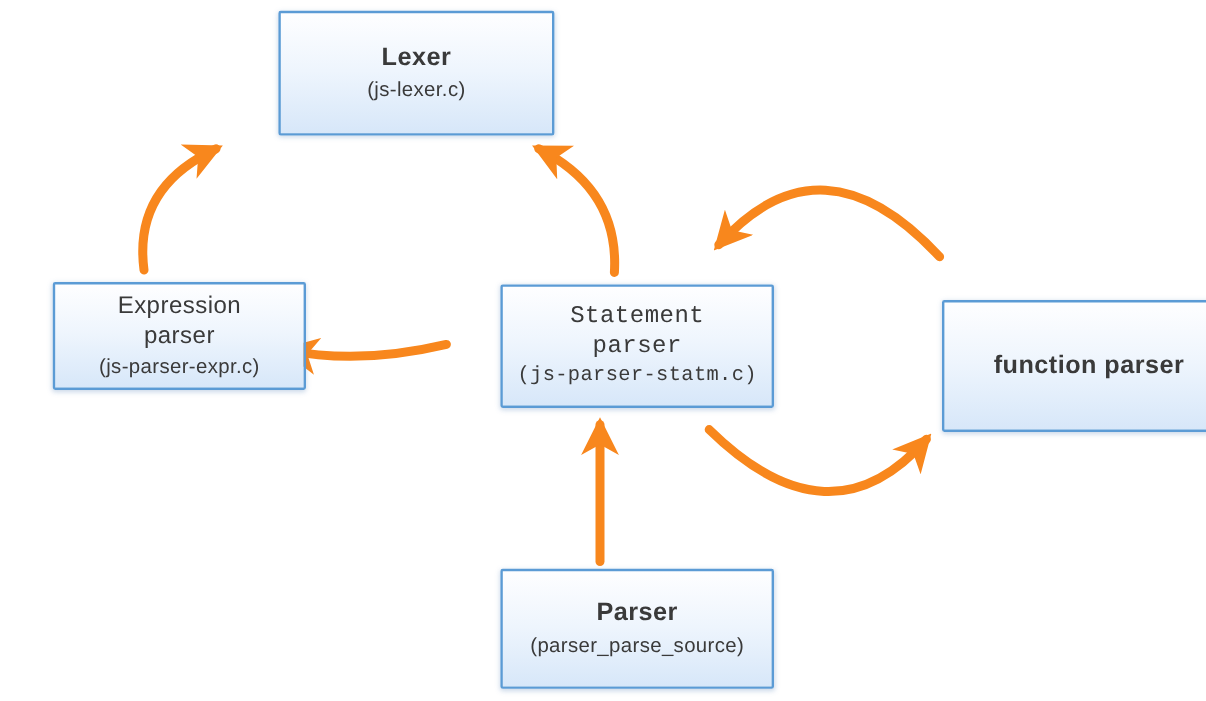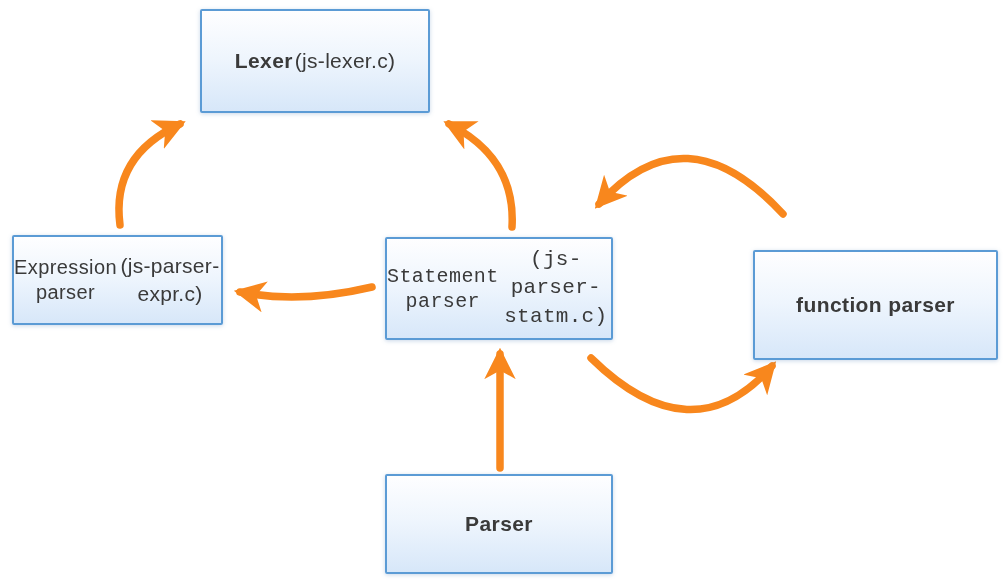--- a/index.html
+++ b/index.html
@@ -31,43 +31,44 @@
   .edge {
     fill: none;
     stroke: var(--arrow);
     stroke-width: 7.5;
     stroke-linecap: round;
   }
   .node {
     position: absolute;
     box-sizing: border-box;
     display: flex;
-    flex-direction: row;
+    flex-direction: column;
     align-items: center;
     justify-content: center;
     gap: 2px;
     border: 2px solid var(--box-border);
     border-radius: 2px;
     background: linear-gradient(180deg, var(--box-fill-top) 0%, #EEF5FD 48%, var(--box-fill-bottom) 100%);
     box-shadow: 0 1px 4px rgba(100, 140, 190, 0.35);
     color: var(--text);
     text-align: center;
+    margin-left: 32px;
   }
   .node-title {
     font-size: 20px;
     line-height: 1.25;
     white-space: pre-line;
     letter-spacing: 0.4px;
   }
   .node-title.bold {
     font-weight: bold;
     font-size: 21px;
   }
   .node-subtitle {
-    font-size: 21px;
+    font-size: 17px;
     line-height: 1.35;
     letter-spacing: 0.3px;
   }
   .node-lexer      { left: 200px; top: 9px;   width: 230px; height: 104px; }
   .node-expression { left: 12px;  top: 235px; width: 211px; height: 90px; }
   .node-statement  { left: 385px; top: 237px; width: 228px; height: 103px; font-family: Liberation Mono, monospace; }
   .node-function   { left: 753px; top: 250px; width: 245px; height: 110px; }
   .node-parser     { left: 385px; top: 474px; width: 228px; height: 100px; }
 </style>
 </head>
@@ -105,15 +106,16 @@
 parser</span>
     <span class="node-subtitle">(js-parser-statm.c)</span>
   </div>
 
   <div class="node node-function">
     <span class="node-title bold">function parser</span>
   </div>
 
   <div class="node node-parser">
     <span class="node-title bold">Parser</span>
+    <span class="node-subtitle">(parser_parse_source)</span>
   </div>
 
 </div>
 
 </body></html>

